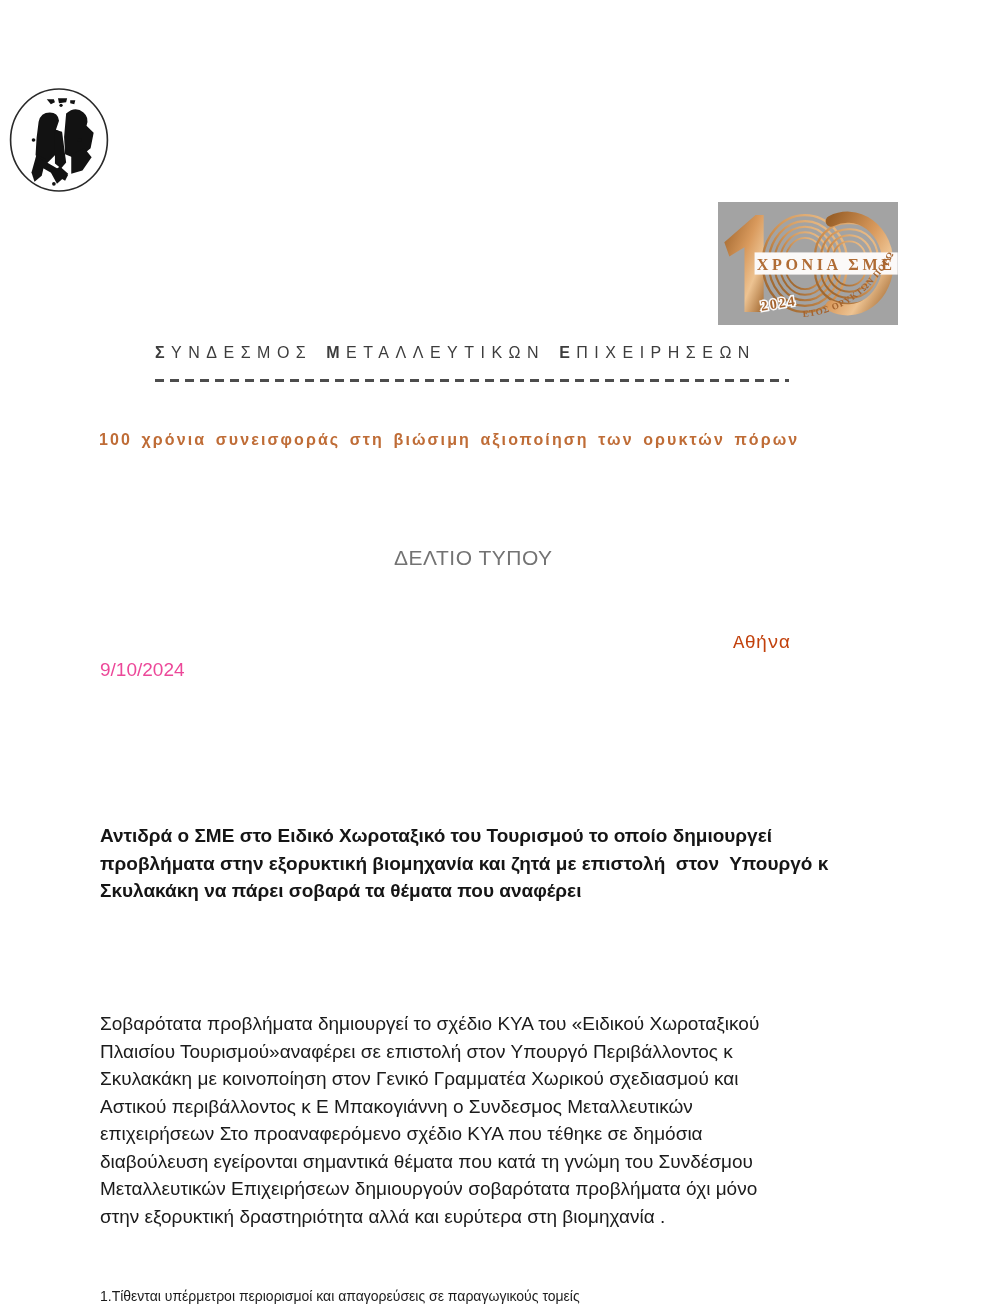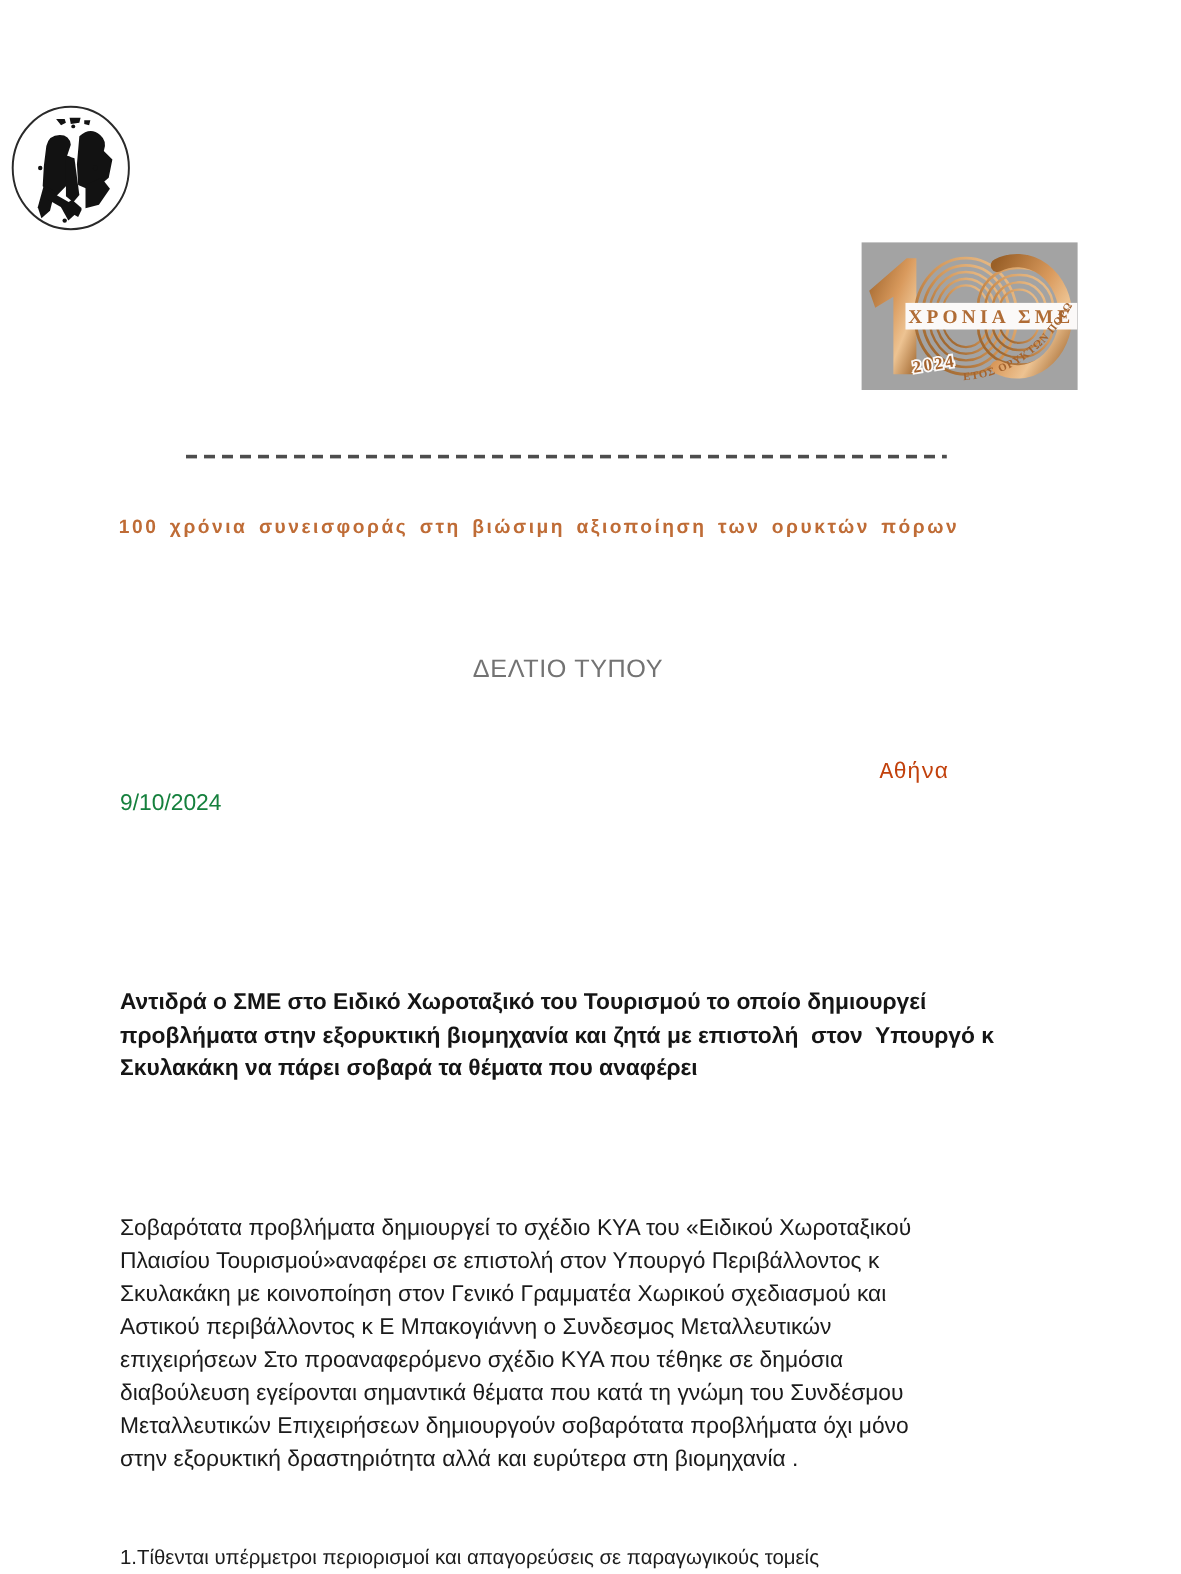--- a/index.html
+++ b/index.html
@@ -20,31 +20,31 @@
   .dashed-rule{
     position:absolute;left:155px;top:379px;width:634px;height:3px;
     background:repeating-linear-gradient(90deg,#4d4d4d 0 9px,transparent 9px 15px);
   }
   .tagline{
     position:absolute;left:99px;top:431px;white-space:nowrap;
     font-size:16px;font-weight:700;letter-spacing:2.1px;word-spacing:3px;
   }
   .doc-title{position:absolute;left:394px;top:546px;font-size:21px;letter-spacing:.5px;color:#737373;}
   .city{position:absolute;right:194px;top:632px;font-size:19px;color:#c2410c;font-family:Liberation Mono, monospace;}
-  .date{position:absolute;left:100px;top:659px;font-size:19px;color:#15803d;}
+  .date{position:absolute;left:100px;top:659px;font-size:19px;color:#ec4899;}
   .lead{
     position:absolute;left:100px;top:822px;width:830px;
     font-size:19px;line-height:27.5px;font-weight:700;color:#151515;white-space:pre-wrap;
   }
   .body-par{
     position:absolute;left:100px;top:1010px;width:840px;
     font-size:19px;line-height:27.5px;color:#1b1b1b;white-space:pre-wrap;
   }
   .subhead{position:absolute;left:100px;top:1243px;font-size:19px;font-weight:700;color:#151515;}
-  .item1{position:absolute;left:100px;top:1288px;font-size:17px;color:#1b1b1b;white-space:nowrap;}
+  .item1{position:absolute;left:100px;top:1288px;font-size:14px;color:#1b1b1b;white-space:nowrap;}
 </style>
 </head>
 <body>
 
 <div class="page">
 
   <svg class="emblem" viewBox="0 0 100 104" aria-hidden="true">
     <ellipse cx="50" cy="52" rx="47.5" ry="50" fill="#ffffff" stroke="#2a2a2a" stroke-width="1.6"></ellipse>
     <g fill="#121212">
       <path d="M38 12 h7 l1 3 -4 2 z M49 11 h9 l-1 4 -7 1 z M61 13 h5 l-1 4 -4 -1 z"></path>
@@ -101,20 +101,23 @@
 
       <text x="60" y="105" text-anchor="middle" transform="rotate(-9 60 101)" font-family="Liberation Serif, serif" font-weight="bold" font-size="14" letter-spacing="2" fill="#a4632e" stroke="#fbf9f8" stroke-width="3" paint-order="stroke">2024</text>
 
       <path id="arcP" d="M84 114 Q 140 110 174 52" fill="none"></path>
       <text font-family="Liberation Serif, serif" font-weight="bold" font-size="9" letter-spacing="0.8" fill="#a4632e">
         <textPath href="#arcP">ΕΤΟΣ ΟΡΥΚΤΩΝ ΠΟΡΩΝ</textPath>
       </text>
     </svg>
   </div>
 
+  <div class="org-line">
+    <span class="org-word">ΣΥΝΔΕΣΜΟΣ</span><span class="org-word">ΜΕΤΑΛΛΕΥΤΙΚΩΝ</span><span class="org-word">ΕΠΙΧΕΙΡΗΣΕΩΝ</span>
+  </div>
 
   <div class="dashed-rule"></div>
 
   <div class="tagline" style="color:#bf6c36">100 χρόνια συνεισφοράς στη βιώσιμη αξιοποίηση των ορυκτών πόρων</div>
 
   <div class="doc-title">ΔΕΛΤΙΟ ΤΥΠΟΥ</div>
 
   <div class="city">Αθήνα</div>
   <div class="date">9/10/2024</div>
 

